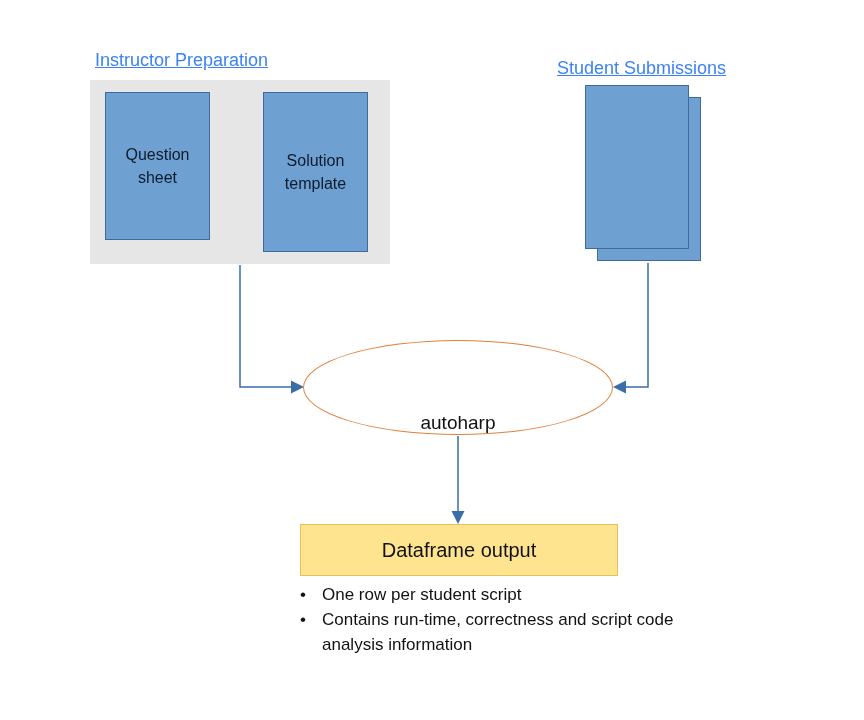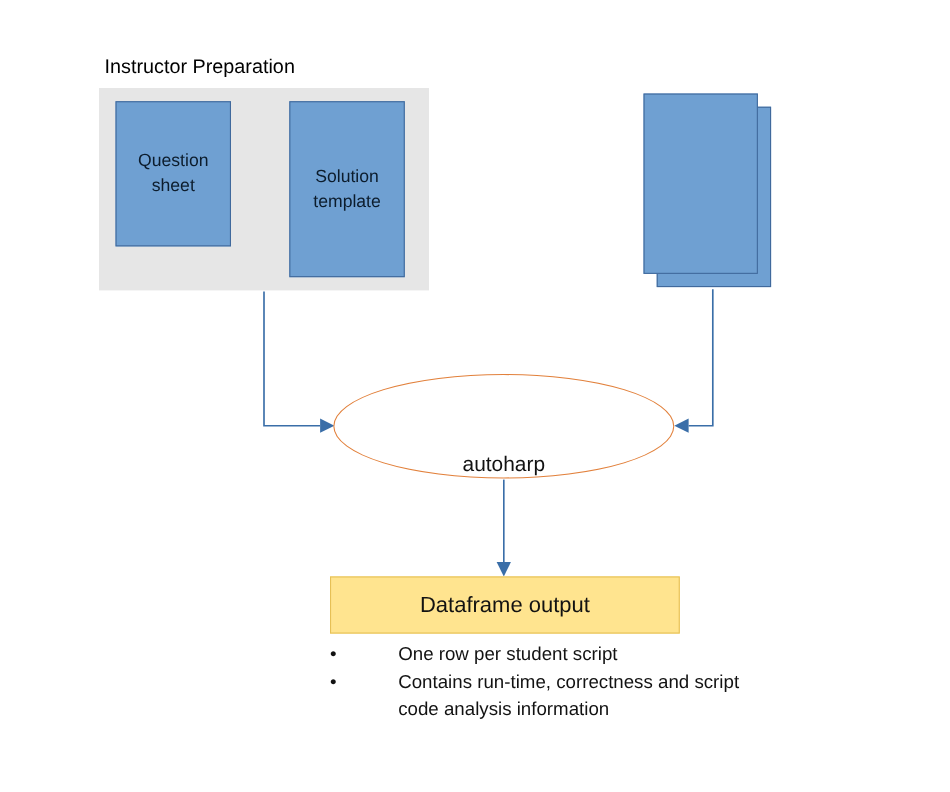--- a/index.html
+++ b/index.html
@@ -13,22 +13,23 @@
     position: relative;
     width: 864px;
     height: 720px;
     background: #ffffff;
     overflow: hidden;
   }
   .abs { position: absolute; }
 
   .section-title {
     font-size: 18px;
-    color: #000000;
+    color: #3b82f6;
     white-space: nowrap;
+    text-decoration: underline;
   }
 
   .gray-panel {
     left: 90px; top: 80px;
     width: 300px; height: 184px;
     background: #e6e6e6;
   }
 
   .doc-rect {
     background: #6fa0d2;
@@ -85,21 +86,20 @@
     line-height: 1.48;
   }
   .bullet-marker {
     width: 24px;
     flex: 0 0 24px;
     text-align: left;
     padding-left: 2px;
   }
   .bullet-text {
     width: 352px;
-    margin-left: 40px;
   }
 </style>
 </head>
 <body>
 
 <div class="canvas">
 
   <svg class="abs svg-layer" viewBox="0 0 864 720">
     <g>
       <polyline points="240,265 240,387 291,387" fill="none" stroke="#3a6ea8" stroke-width="1.5"></polyline>
@@ -112,28 +112,29 @@
     <g>
       <line x1="458" y1="436" x2="458" y2="511" stroke="#3a6ea8" stroke-width="1.5"></line>
       <polygon points="451.5,511 464.5,511 458,524" fill="#3a6ea8"></polygon>
     </g>
   </svg>
 
   <div class="abs section-title" style="left:95px; top:50px;">Instructor Preparation</div>
 
   <div class="abs gray-panel"></div>
 
-  <div class="abs doc-rect" style="left:105px; top:92px; width:105px; height:132px;">
+  <div class="abs doc-rect" style="left:105px; top:92px; width:105px; height:148px;">
     <span>Question sheet</span>
   </div>
 
   <div class="abs doc-rect" style="left:263px; top:92px; width:105px; height:160px;">
     <span>Solution template</span>
   </div>
 
+  <div class="abs section-title" style="left:557px; top:58px;">Student Submissions</div>
 
   <div class="abs doc-rect" style="left:597px; top:97px; width:104px; height:164px;"></div>
   <div class="abs doc-rect" style="left:585px; top:85px; width:104px; height:164px;"></div>
 
   <div class="abs ellipse">
     <span>autoharp</span>
   </div>
 
   <div class="abs output-box">
     <span>Dataframe output</span>

